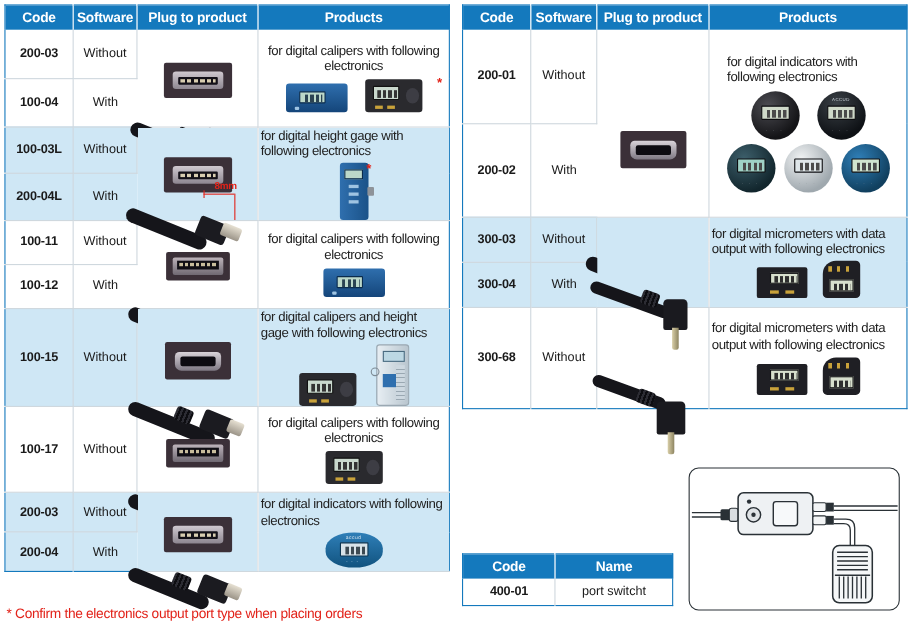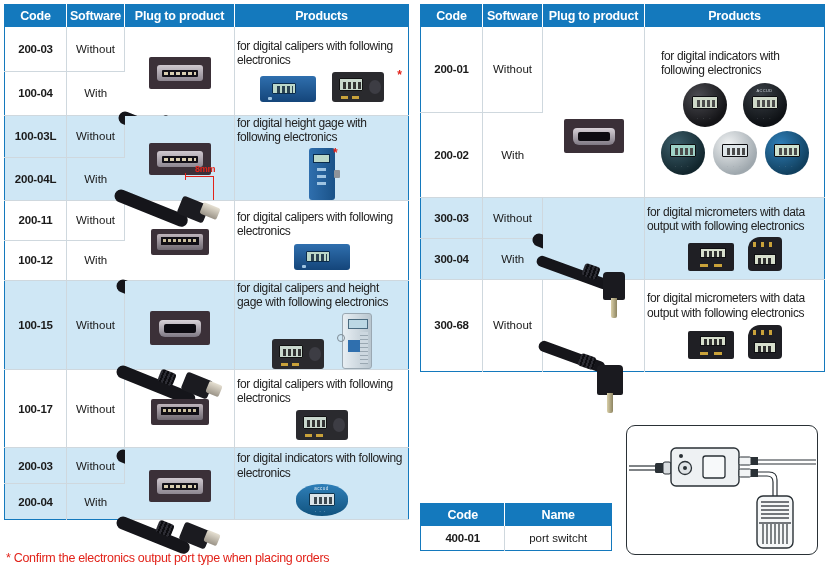--- a/index.html
+++ b/index.html
@@ -43,21 +43,21 @@
   }
   .tbl td:last-child { border-right: none; }
   .tbl tr:last-child td { border-bottom: none; }
   .c-code { font-weight: bold; font-size: 12px; text-align: center; letter-spacing: -0.2px; }
   .c-sw   { text-align: center; font-size: 12px; }
   .c-plug { text-align: center; position: relative; }
   .c-prod { text-align: center; position: relative; padding: 3px 6px; }
   .band { background: #cfe7f5; }
   .prodtext {
     font-size: 12px; line-height: 1.18; color: #222;
-    letter-spacing: -0.35px; display: block; text-align: left;
+    letter-spacing: -0.35px; display: block; text-align: center;
   }
   .prodtext.lft { text-align: left; }
   .star { color: #e2231a; font-weight: bold; font-size: 12px; }
 
   
   #left-table { left: 4px; top: 4px; width: 404px; }
 
   
   #right-table { left: 420px; top: 4px; width: 404px; }
 
@@ -423,21 +423,21 @@
             <span class="star" style="position:absolute;left:96px;top:-2px">*</span>
           </div>
         </td>
       </tr>
       <tr class="band" style="height:40px">
         <td class="c-code band">200-04L</td>
         <td class="c-sw band">With</td>
       </tr>
 
       <tr style="height:40px">
-        <td class="c-code">200-11</td>
+        <td class="c-code">100-11</td>
         <td class="c-sw">Without</td>
         <td class="c-plug" rowspan="2">
           <div class="cable-wrap">
             <div class="port-img port-wide" style="margin-top:4px">
               <div class="shell"></div>
                 <div class="slot"></div>
                 <div class="pins"></div>
             </div>
             <div class="cable-diag" style="left:-10px;top:48px;width:80px"></div>
             <div class="cable-head" style="left:56px;top:60px;transform:rotate(22deg)"></div>

